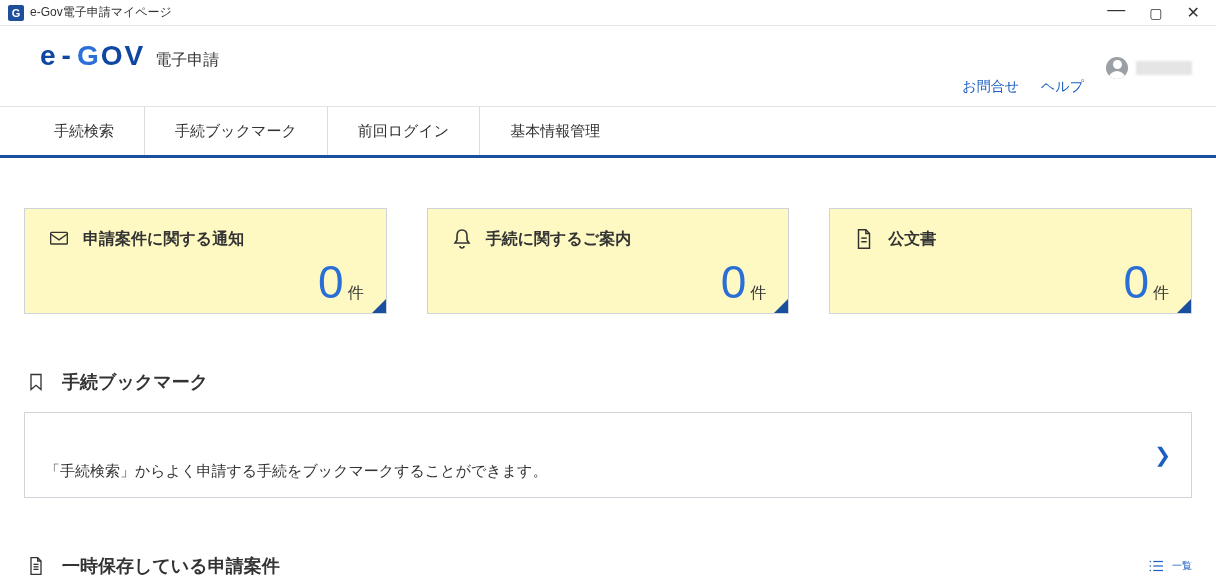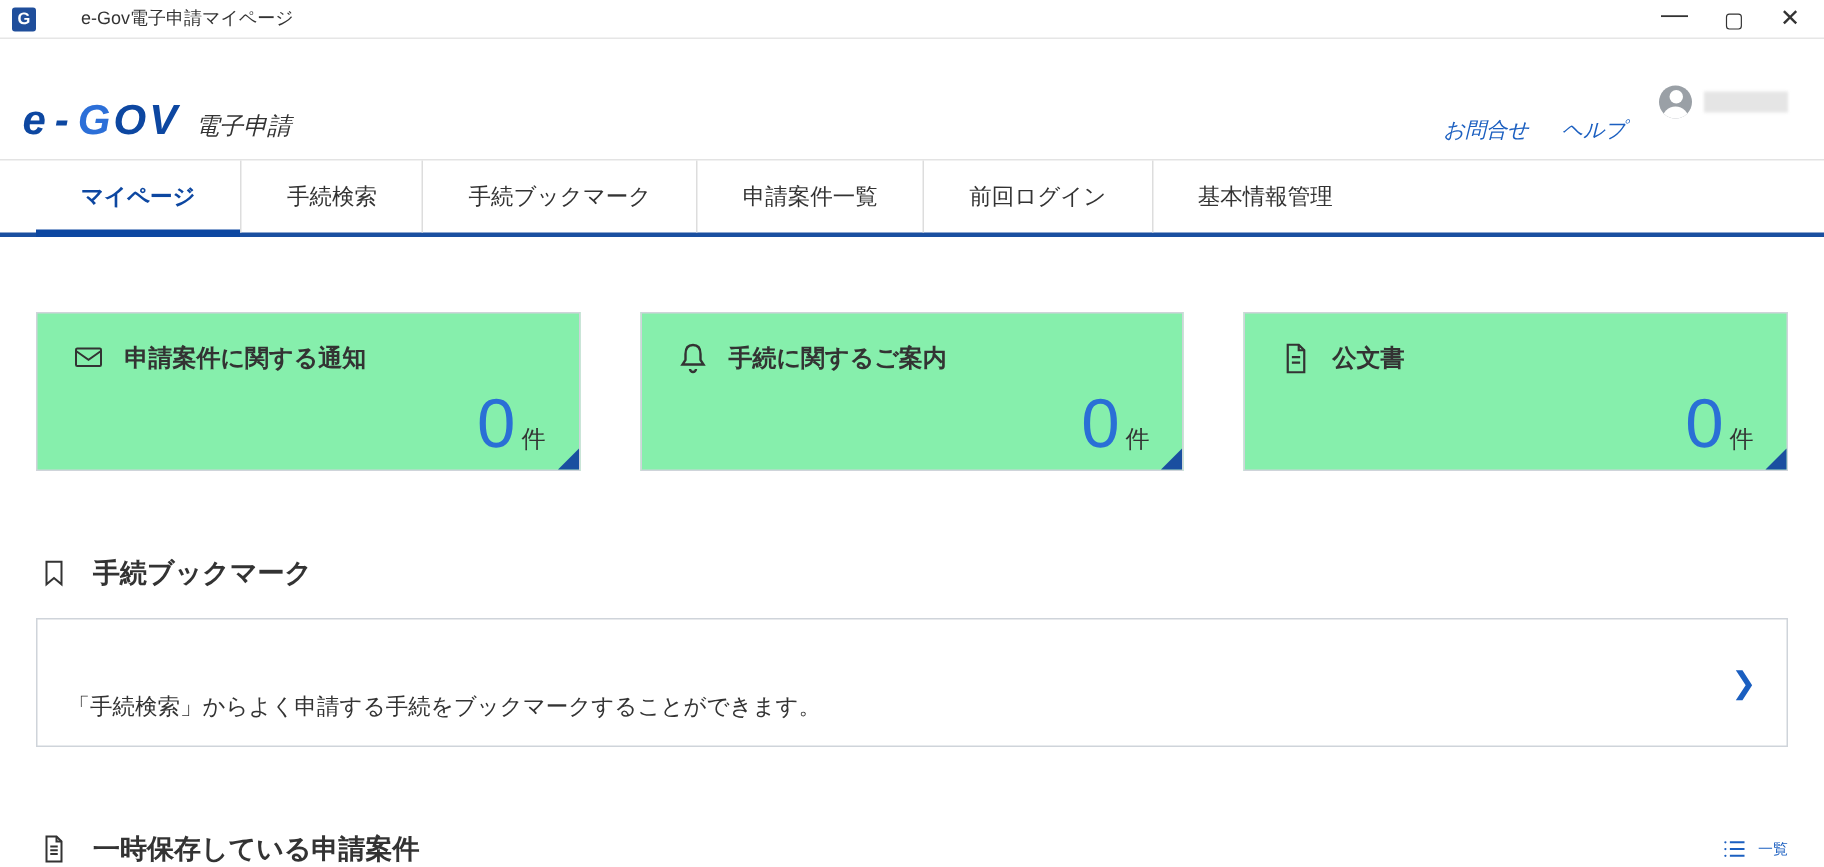--- a/index.html
+++ b/index.html
@@ -1,25 +1,25 @@
 <!DOCTYPE html>
 <html><head>
 <meta charset="utf-8">
 <style>
   * { box-sizing: border-box; margin: 0; padding: 0; }
   body { font-family: "Meiryo", "Yu Gothic", sans-serif; font-size: 14px; color: #333; background: #fff; width: 1216px; }
   .titlebar { display: flex; align-items: center; justify-content: space-between; padding: 2px 8px; background: #fff; border-bottom: 1px solid #e6e6e6; height: 26px; }
   .titlebar-left { display: flex; align-items: center; gap: 6px; }
   .app-icon { width: 16px; height: 16px; background: #1f4e9b; border-radius: 2px; color: #fff; font-size: 11px; font-weight: bold; display: flex; align-items: center; justify-content: center; }
-  .titlebar-title { font-size: 12px; margin-left: 24px; }
+  .titlebar-title { font-size: 12px; }
   .window-controls { display: flex; align-items: center; gap: 24px; padding-right: 8px; }
   .window-controls span { font-size: 14px; line-height: 1; cursor: pointer; font-family: Arial, sans-serif; }
   .window-controls .wmin { font-size: 18px; position: relative; top:-4px; }
   .window-controls .wclose { font-size: 16px; }
-  .header { display: flex; align-items: flex-end; justify-content: space-between; padding: 14px 24px 10px 15px; font-style: italic; }
+  .header { display: flex; align-items: flex-start; justify-content: space-between; padding: 14px 24px 10px 40px; }
   .brand { display: flex; align-items: baseline; gap: 10px; }
   .logo { font-size: 28px; font-weight: 800; letter-spacing: 2px; font-family: Arial, sans-serif; }
   .logo-e { color: #0d47a1; }
   .logo-dash { color: #0d47a1; padding:0 4px; }
   .logo-g { color: #2c6fd8; }
   .logo-ov { color: #0d47a1; }
   .app-title { font-size: 16px; color: #333; }
   .header-right { display: flex; align-items: center; gap: 22px; font-size: 14px; }
   .prev-login-label { color: #555; }
   .prev-login-val { display:inline-block; width:140px; height:16px; background:#e9e9e9; filter: blur(1px); vertical-align:middle; }
@@ -29,21 +29,21 @@
   .avatar-icon::before { content:""; position:absolute; width:9px; height:9px; background:#fff; border-radius:50%; top:3px; left:6.5px; }
   .avatar-icon::after { content:""; position:absolute; width:18px; height:10px; background:#fff; border-radius:9px 9px 0 0; bottom:-2px; left:2px; }
   .username-blur { display:inline-block; width:56px; height:14px; background:#e5e5e5; filter: blur(1px); }
   .navbar { display: flex; align-items: stretch; border-top: 1px solid #e3e3e3; border-bottom: 3px solid #1a4fa0; height: 52px; padding-left:24px; }
   .nav-item { display:flex; align-items:center; padding: 0 30px; font-size: 15px; cursor:pointer; }
   .nav-item + .nav-item { border-left: 1px solid #ddd; }
   .nav-item.active { color:#0d47a1; font-weight: bold; position:relative; }
   .nav-item.active::after { content:""; position:absolute; left:0; right:0; bottom:-3px; height:5px; background:#0d47a1; }
   .content { padding: 50px 24px 20px 24px; }
   .cards { display:flex; gap:40px; }
-  .card { flex:1; border:1px solid #cfd4da; background:#86efac; position:relative; padding:18px 22px 12px 22px; height:106px; cursor:pointer; }
+  .card { flex:1; border:1px solid #cfd4da; background:#fef9c3; position:relative; padding:18px 22px 12px 22px; height:106px; cursor:pointer; }
   .card::after { content:""; position:absolute; right:0; bottom:0; width:0; height:0; border-left:14px solid transparent; border-bottom:14px solid #1a4fa0; }
   .card-head { display:flex; align-items:center; gap:12px; }
   .card-title { font-size:16px; font-weight:bold; }
   .card-value { position:absolute; right:22px; bottom:4px; display:flex; align-items:baseline; gap:4px; }
   .card-num { color:#2a6fd6; font-size:46px; font-family: Arial, sans-serif; }
   .card-unit { font-size:16px; color:#333; }
   .icon { width:24px; height:24px; display:flex; align-items:center; justify-content:center; color:#333; }
   .section { margin-top:56px; }
   .section-head { display:flex; align-items:center; justify-content:space-between; }
   .section-title-wrap { display:flex; align-items:center; gap:14px; }
@@ -80,24 +80,22 @@
     <span class="link">お問合せ</span>
     <span class="link">ヘルプ</span>
     <span class="user">
       <span class="avatar-icon"></span>
       <span class="username-blur"></span>
     </span>
   </div>
 </div>
 
 <div class="navbar">
-  <div class="nav-item active">マイページ</div>
   <div class="nav-item">手続検索</div>
   <div class="nav-item">手続ブックマーク</div>
-  <div class="nav-item">申請案件一覧</div>
   <div class="nav-item">前回ログイン</div>
   <div class="nav-item">基本情報管理</div>
 </div>
 
 <div class="content">
   <div class="cards">
     <div class="card">
       <div class="card-head">
         <span class="icon">
           <svg viewBox="0 0 24 24" width="24" height="20">

